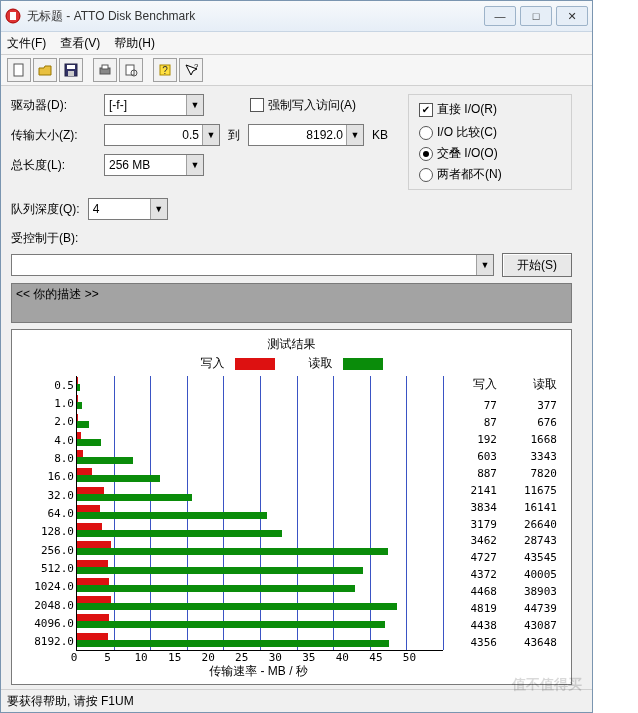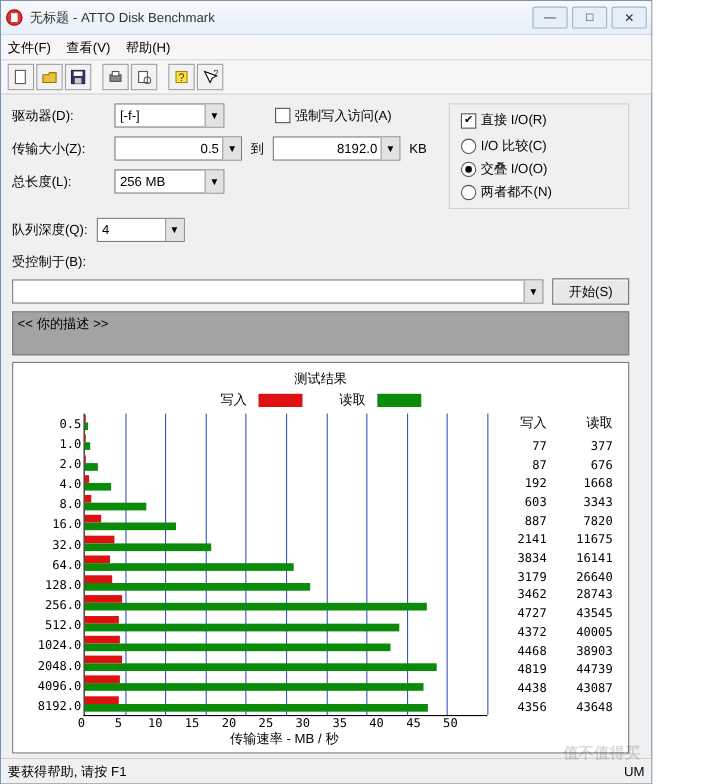--- a/index.html
+++ b/index.html
@@ -40,21 +40,21 @@
   .bar{position:absolute;height:7px}
   .bar.write{background:#d11;top:1px}
   .bar.read{background:#0a8c0a;top:8px}
   .numcols{width:120px;display:flex;font-family:monospace;font-size:11px}
   .numcol{flex:1;display:flex;flex-direction:column;text-align:right;padding-right:6px}
   .numcol .hdr{font-family:"Microsoft YaHei",sans-serif;font-size:12px;text-align:center;margin-bottom:4px}
   .numcol div{flex:1;display:flex;align-items:center;justify-content:flex-end}
   .xaxis{display:flex;margin-left:54px;margin-right:120px;font-family:monospace;font-size:11px}
   .xaxis div{flex:1;text-align:center;transform:translateX(-50%)}
   .xlabel{text-align:center;margin-left:54px;margin-right:120px;font-size:12px;margin-top:-1px}
-  .statusbar{height:22px;border-top:1px solid #d0d0d0;background:#f0f0f0;display:flex;align-items:center;padding:0 6px;justify-content:space-between;font-size:12px}
+  .statusbar{height:22px;border-top:1px solid #d0d0d0;background:#f0f0f0;display:flex;align-items:center;padding:0 6px;font-size:12px}
   .watermark{position:absolute;right:10px;bottom:18px;color:rgba(0,0,0,0.15);font-size:14px;font-weight:bold;pointer-events:none}
 </style>
 </head>
 <body>
 
 <div class="window" style="position:relative">
 
   <div class="titlebar">
     <svg class="appicon" viewBox="0 0 16 16">
         <circle cx="8" cy="8" r="7" fill="#d33" stroke="#a00"></circle>

